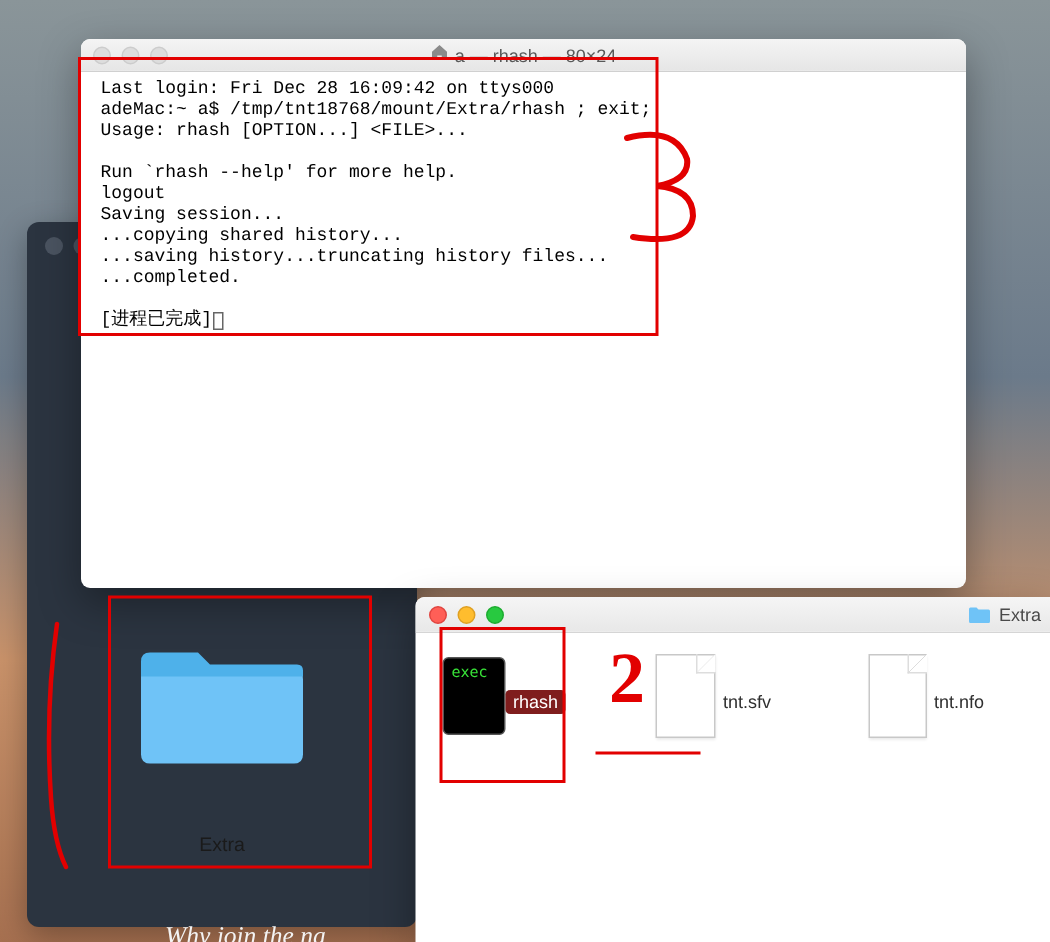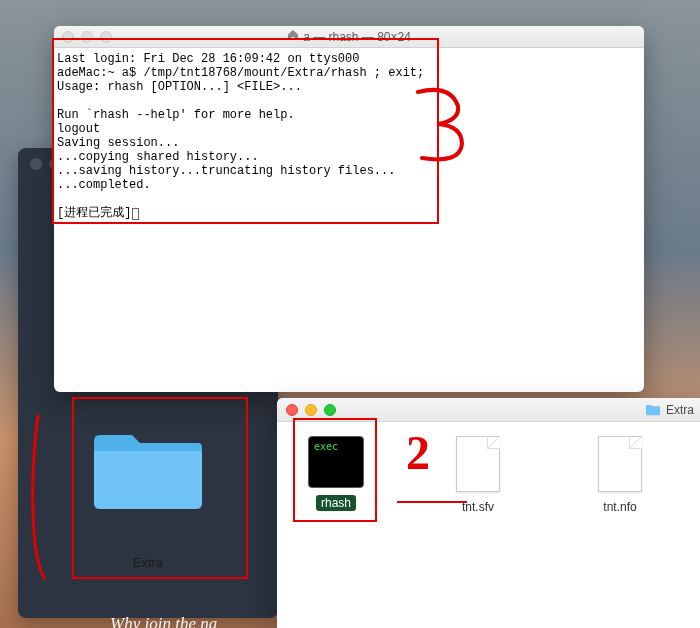--- a/index.html
+++ b/index.html
@@ -76,21 +76,21 @@
     width: 12px; height: 12px; border-radius: 50%;
     background: #ddd; border: 0.5px solid #ccc;
   }
   .terminal .title {
     margin: 0 auto;
     font-size: 12px;
     color: #595959;
     display: flex; align-items: center; gap: 4px;
   }
   .terminal .content {
-    padding: 4px 3px;
+    padding: 4px 13px;
     font-family: Menlo, Monaco, "Courier New", monospace;
     font-size: 12px;
     line-height: 14px;
     white-space: pre;
     color: #000;
   }
   .term-cursor {
     display: inline-block;
     width: 7px; height: 12px;
     border: 1px solid #666;
@@ -127,21 +127,21 @@
     font-size: 12px; color: #4a4a4a;
     display: flex; align-items: center; gap: 5px;
   }
   .mini-folder svg { width: 16px; height: 13px; display: block; }
   .finder .files {
     padding: 14px 18px;
     display: flex; gap: 60px;
   }
   .file-item {
     width: 82px;
-    display: flex; flex-direction: column; align-items: center;
+    display: flex; flex-direction: row; align-items: center;
   }
   .file-icon-exec {
     width: 56px; height: 52px;
     background: #000;
     border: 1px solid #555; border-radius: 4px;
     padding-top: 4px; padding-left: 5px;
     color: #38e338; font-family: Menlo, monospace; font-size: 10px;
   }
   .file-icon-doc {
     width: 44px; height: 56px;
@@ -158,21 +158,21 @@
     border-left: 1px solid #ddd; border-bottom: 1px solid #ddd;
   }
   .file-label {
     margin-top: 7px;
     font-size: 12px;
     color: #303030;
     padding: 1px 5px;
     border-radius: 3px;
   }
   .file-label.selected {
-    background: #14532d;
+    background: #7f1d1d;
     color: #fff;
     text-align: right;
   }
 
   
   .anno { position: absolute; z-index: 50; pointer-events: none; }
   .box { border: 2px solid #e20000; }
   .anno-num {
     font-family: "Comic Sans MS", "Marker Felt", cursive;
     font-size: 48px; font-weight: 700;

